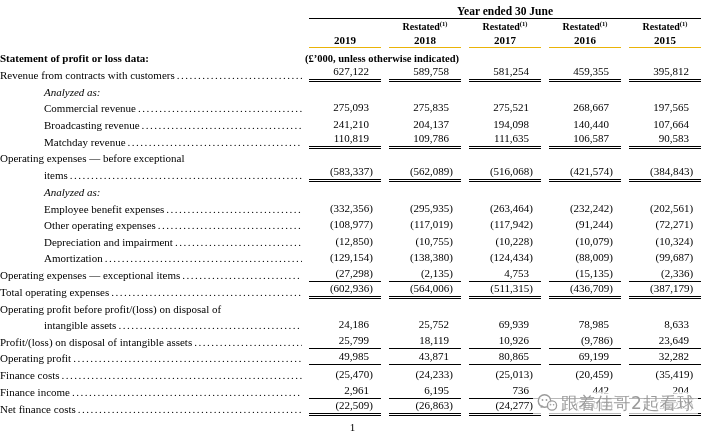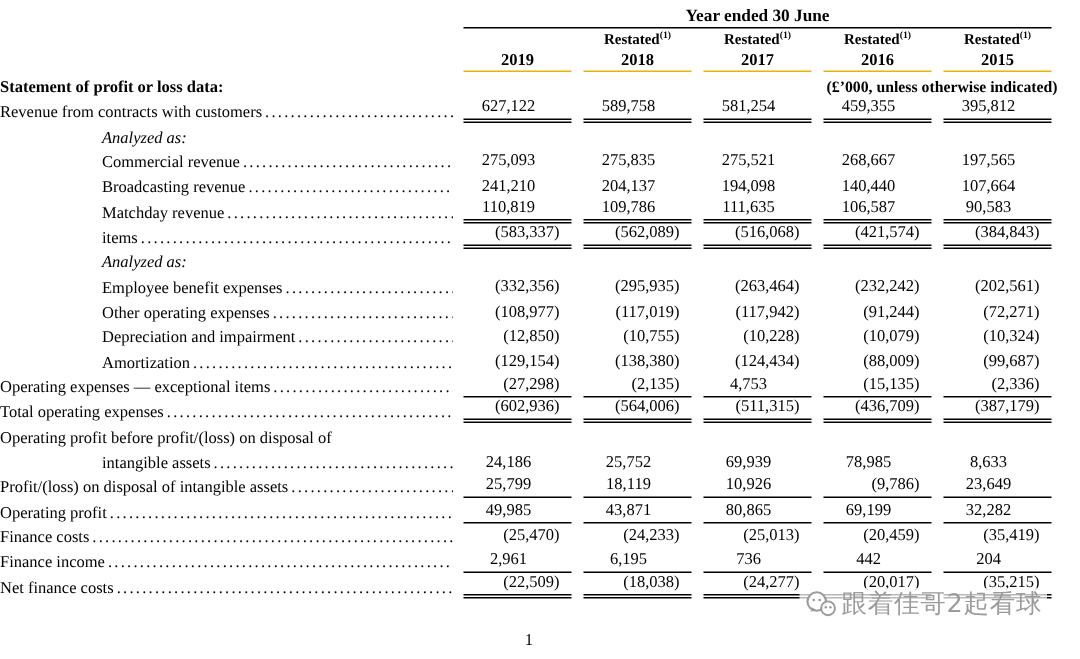--- a/index.html
+++ b/index.html
@@ -15,36 +15,36 @@
   .banner { font-weight:bold; font-size:11.5px; text-align:center;
             border-bottom:1px solid #000; margin:0 4px; padding-bottom:1px; }
   tr.r-restated td { height:13px; }
   .restated { display:block; font-weight:bold; font-size:10px; text-align:center; }
   .restated sup { font-size:6.5px; }
   tr.r-years td { height:16px; }
   .yearpad { margin:0 4px; border-bottom:1px solid #eab308; padding-bottom:1px; }
   .year { font-weight:bold; font-size:11px; text-align:center; line-height:12px; }
   tr.r-note td { height:17px; }
   .section-title { font-weight:bold; font-size:11px; line-height:13px; white-space:nowrap; }
-  .units-note { font-weight:bold; font-size:10.5px; text-align:right; line-height:13px; }
+  .units-note { font-weight:bold; font-size:10.5px; text-align:left; line-height:13px; }
 
   
   tbody td { height:16.6px; }
   .lblwrap { display:flex; align-items:baseline; font-size:11px; line-height:13px; }
   .ind0 { }
-  .ind1 { padding-left:68px; }
+  .ind1 { padding-left:44px; }
   .italic .lbltext { font-style:italic; }
   .lbltext { white-space:nowrap; }
   .dots { flex:1 1 auto; overflow:hidden; white-space:nowrap; margin:0 3px 0 2px; }
   .dots::after { content:"..................................................................................................."; letter-spacing:1.5px; font-size:11px; }
   .cellpad { margin:0 4px; }
   .rule-single { border-bottom:1px solid #000; }
   .rule-double { border-bottom:3px double #000; }
   .val { font-size:11px; text-align:right; padding:0 8px 1px 0; line-height:13px; white-space:nowrap; }
-  .val.pos { padding-right:12px;text-align:center; }
+  .val.pos { padding-right:12px; }
 
   
   .watermark {
     position:absolute; left:533px; top:392px; display:flex; align-items:center; gap:3px;
     color:#9b9b9b; background:rgba(255,255,255,0.72); padding:1px 3px;
     font-size:17px; line-height:20px; font-family:"DejaVu Sans", sans-serif;
     letter-spacing:0.5px; white-space:nowrap;
   }
   .wm-icon svg { display:block; }
 
@@ -262,20 +262,32 @@
             </div>
           </td>
           <td>
             <div class="cellpad rule-double">
               <div class="val pos">90,583</div>
             </div>
           </td>
         </tr>
         <tr>
           <td>
+            <div class="lblwrap ind0">
+              <span class="lbltext">Operating expenses — before exceptional</span>
+            </div>
+          </td>
+          <td></td>
+          <td></td>
+          <td></td>
+          <td></td>
+          <td></td>
+        </tr>
+        <tr>
+          <td>
             <div class="lblwrap ind1">
               <span class="lbltext">items</span>
               <span class="dots"></span>
             </div>
           </td>
           <td>
             <div class="cellpad rule-double">
               <div class="val">(583,337)</div>
             </div>
           </td>
@@ -694,21 +706,21 @@
               <span class="dots"></span>
             </div>
           </td>
           <td>
             <div class="cellpad rule-double">
               <div class="val">(22,509)</div>
             </div>
           </td>
           <td>
             <div class="cellpad rule-double">
-              <div class="val">(18,038)</div>
+              <div class="val">(26,863)</div>
             </div>
           </td>
           <td>
             <div class="cellpad rule-double">
               <div class="val">(24,277)</div>
             </div>
           </td>
           <td>
             <div class="cellpad rule-double">
               <div class="val">(20,017)</div>

